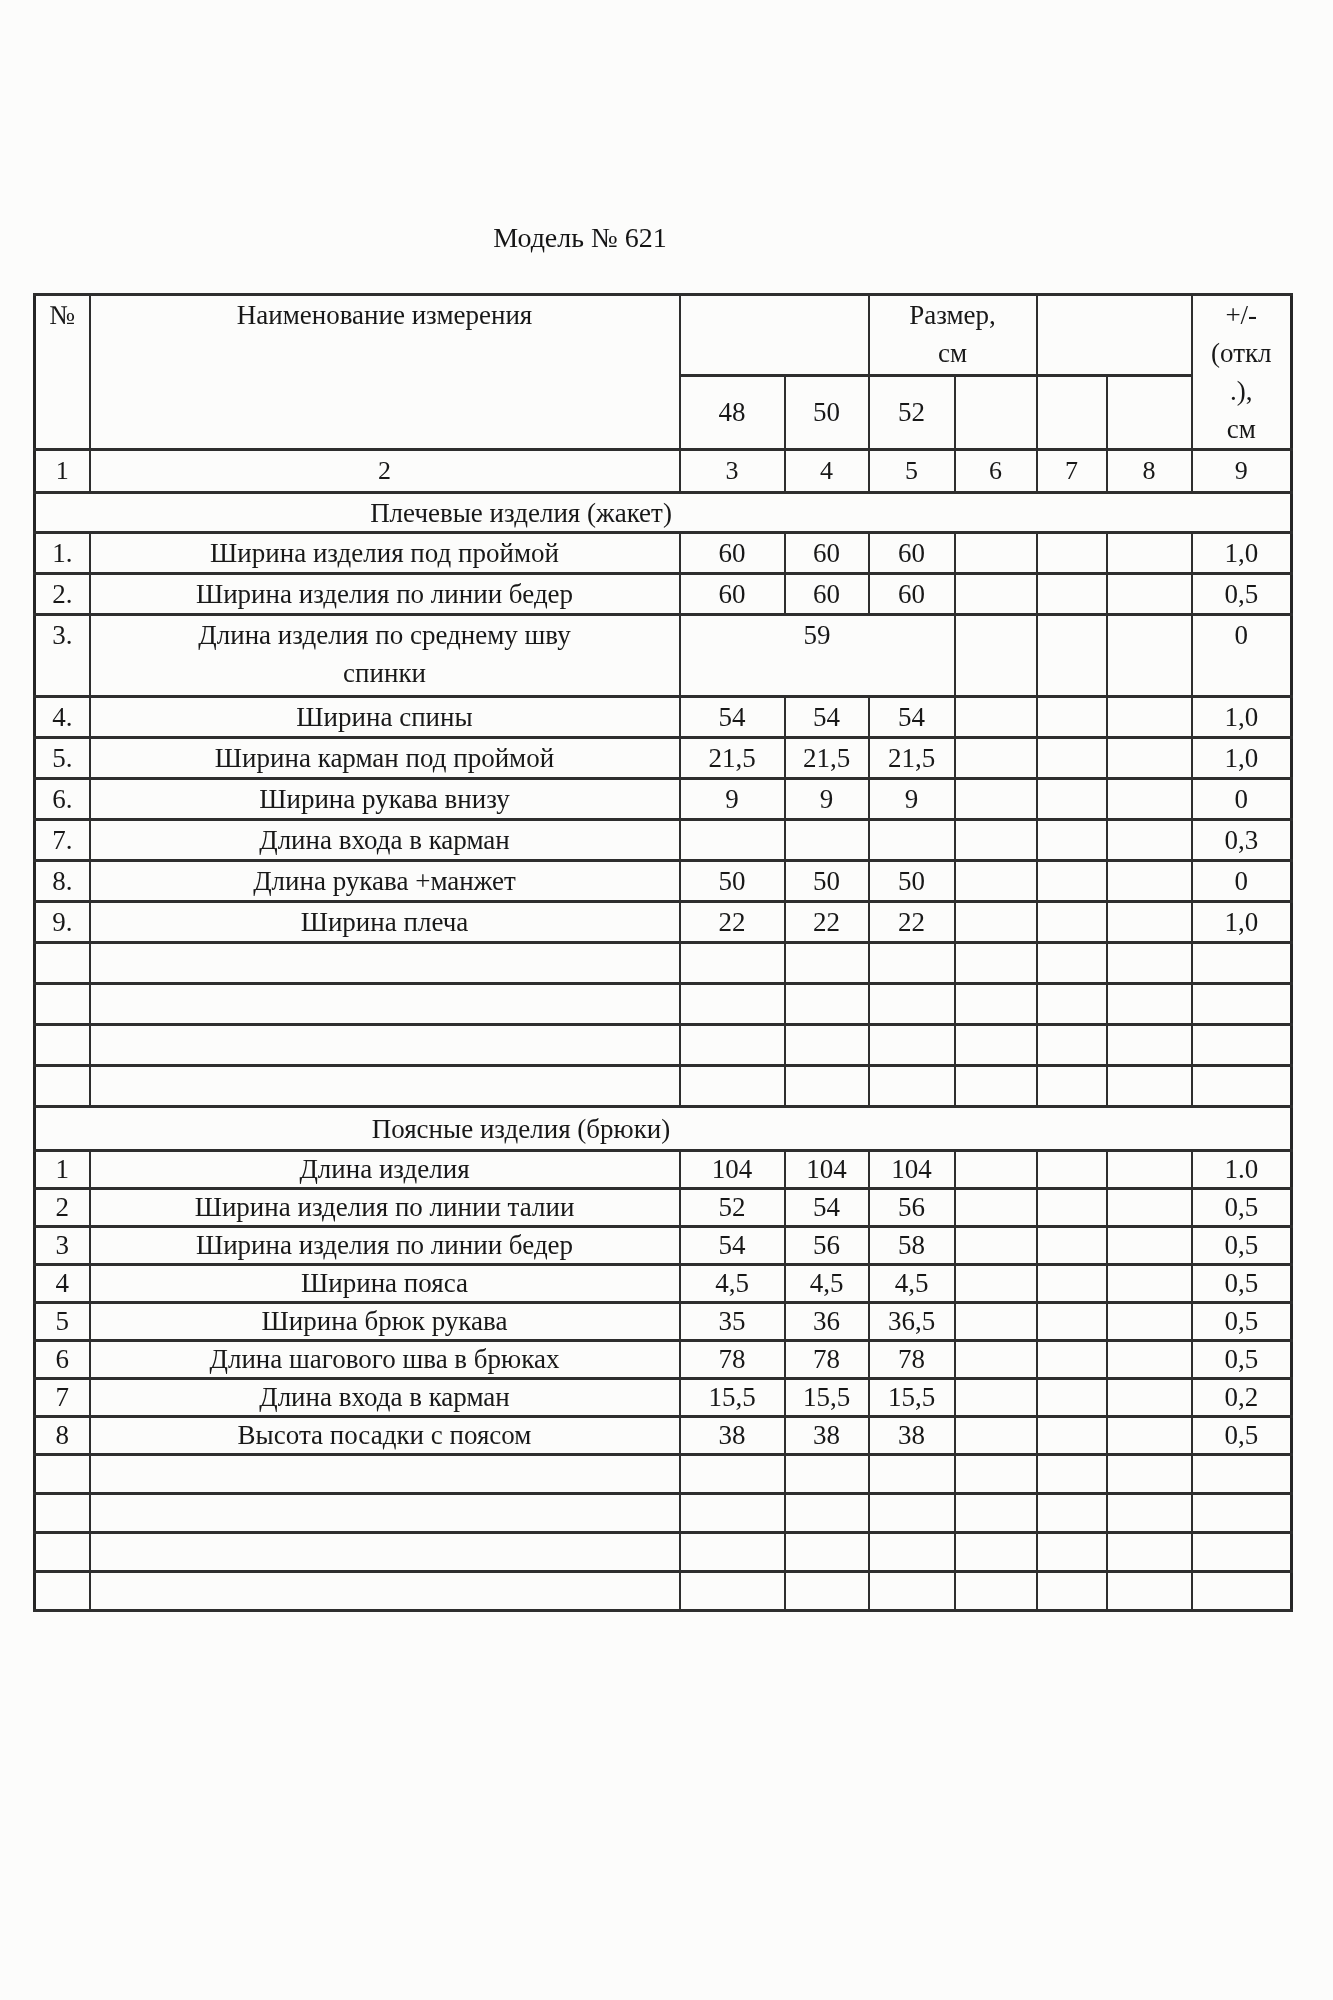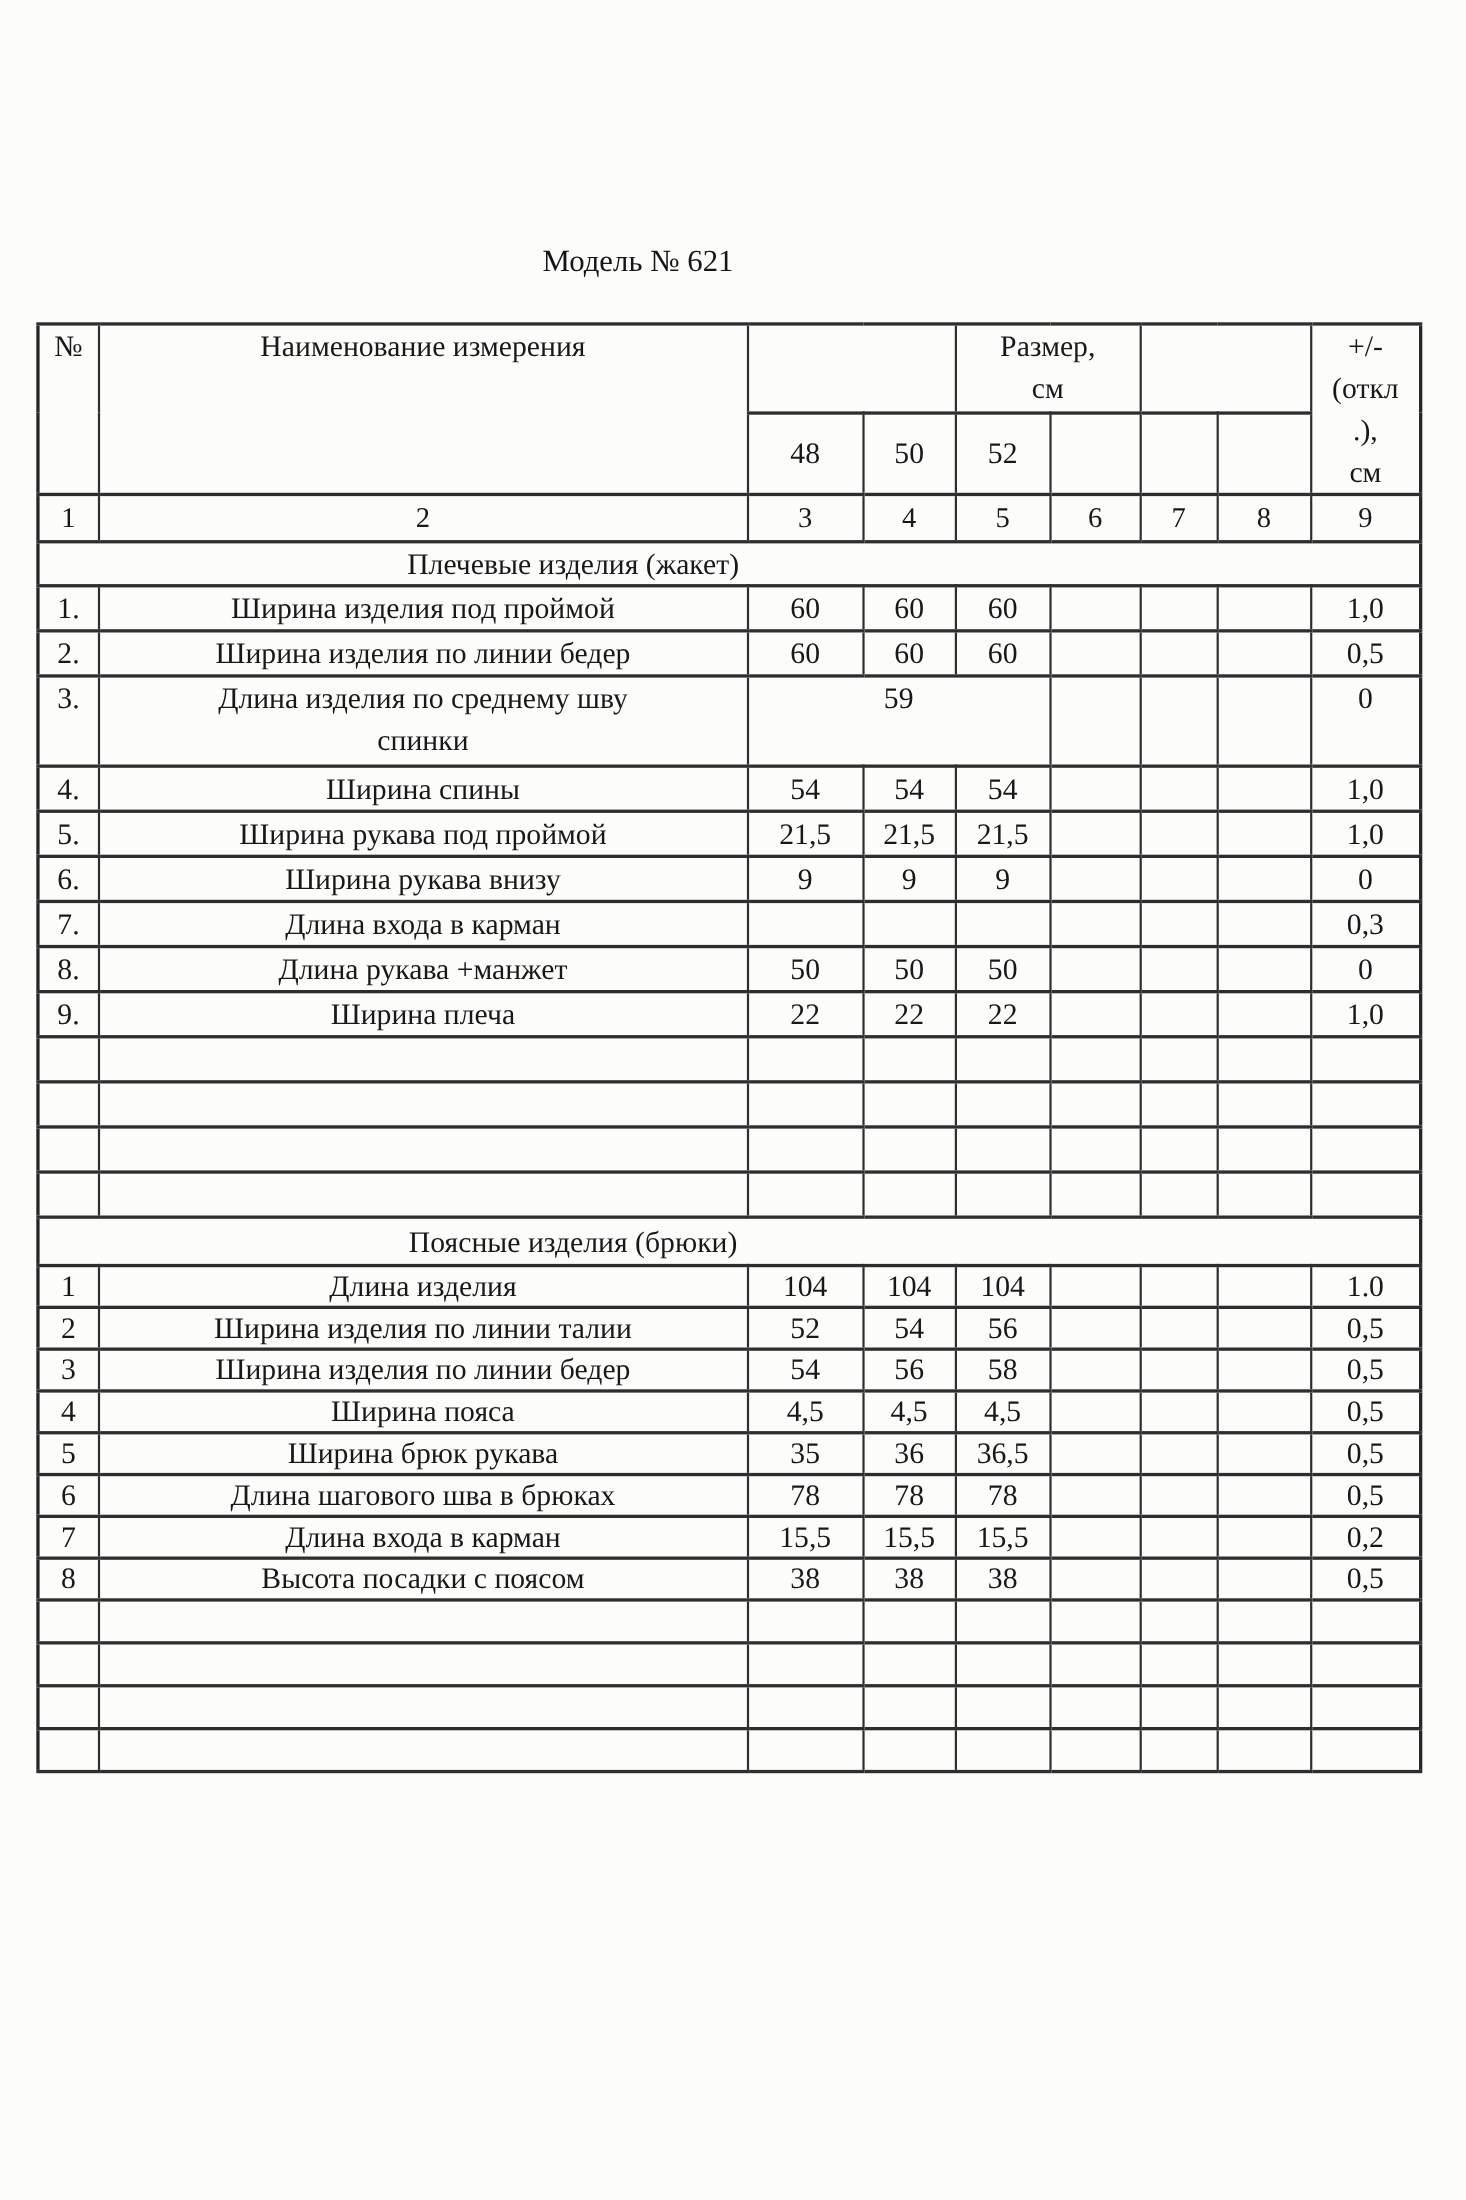--- a/index.html
+++ b/index.html
@@ -150,21 +150,21 @@
         <td class="c-val">54</td>
         <td class="c-val">54</td>
         <td class="c-val">54</td>
         <td class="c-val"></td>
         <td class="c-val"></td>
         <td class="c-val"></td>
         <td class="c-tol">1,0</td>
       </tr>
       <tr class="s0 data-row">
         <td class="c-no">5.</td>
-        <td class="c-name">Ширина рукава под проймой</td>
+        <td class="c-name">Ширина карман под проймой</td>
         <td class="c-val">21,5</td>
         <td class="c-val">21,5</td>
         <td class="c-val">21,5</td>
         <td class="c-val"></td>
         <td class="c-val"></td>
         <td class="c-val"></td>
         <td class="c-tol">1,0</td>
       </tr>
       <tr class="s0 data-row">
         <td class="c-no">6.</td>

